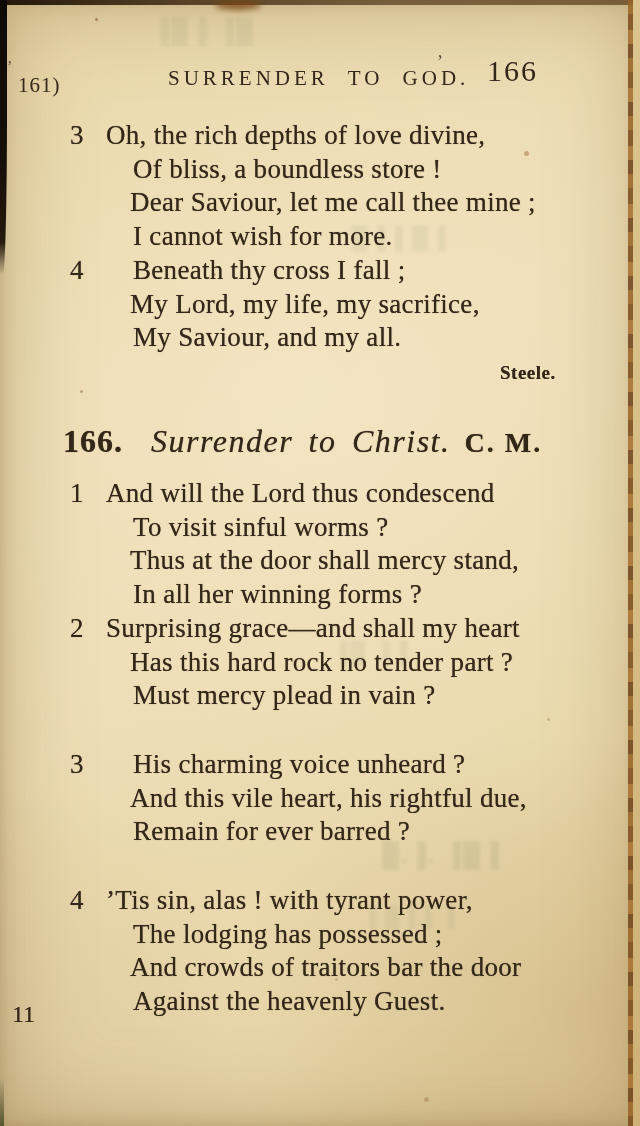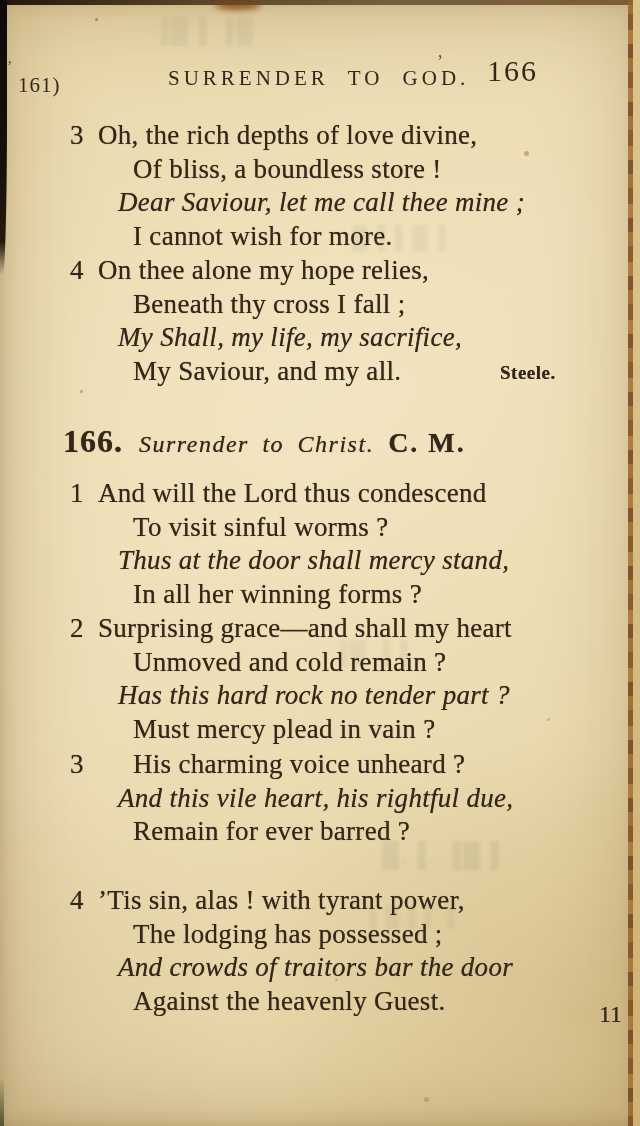--- a/index.html
+++ b/index.html
@@ -50,41 +50,41 @@
   
   .hdr-left{position:absolute;top:73px;left:18px;font-size:21px;letter-spacing:1px;}
   .hdr-mark-l{position:absolute;top:58px;left:7px;font-size:16px;opacity:.7;}
   .hdr-center{position:absolute;top:66px;left:168px;font-size:21px;letter-spacing:4px;word-spacing:10px;}
   .hdr-mark-r{position:absolute;top:52px;left:437px;font-size:18px;opacity:.8;}
   .hdr-right{position:absolute;top:54px;left:487px;font-size:30px;letter-spacing:2px;}
   
   .stanza{position:absolute;left:70px;width:520px;font-size:27px;line-height:33.6px;
     letter-spacing:.3px;text-shadow:0 0 .7px rgba(55,40,22,.7);}
   .num{position:absolute;left:0;top:0;}
-  .ln1{margin-left:28px;}
+  .ln1{margin-left:36px;}
   .ln2{margin-left:63px;}
-  .ln3{margin-left:48px;font-style:italic;}
+  .ln3{margin-left:60px;}
   .ln4{margin-left:63px;}
   .s-a3{top:119px;}
   .s-a4{top:254px;}
   .s-b1{top:477px;}
   .s-b2{top:612px;}
   .s-b3{top:748px;}
   .s-b4{top:884px;}
   .attribution{position:absolute;top:362px;left:500px;font-size:19px;font-weight:bold;
     letter-spacing:.5px;text-shadow:0 0 .6px rgba(55,40,22,.8);}
   
   .hymn-heading{position:absolute;top:423px;left:63px;white-space:nowrap;
     text-shadow:0 0 .8px rgba(55,40,22,.75);}
   .hymn-number{font-size:32px;font-weight:bold;letter-spacing:1px;}
-  .hymn-title{font-size:24px;font-style:italic;letter-spacing:1.5px;word-spacing:6px;margin-left:12px;}
+  .hymn-title{font-size:32px;font-style:italic;letter-spacing:1.5px;word-spacing:6px;margin-left:24px;}
   .hymn-meter{font-size:28px;font-weight:bold;letter-spacing:2px;margin-left:10px;}
   
-  .footer-sig{position:absolute;top:1001px;left:0;width:622px;text-align:right;
-    font-size:24px;text-shadow:0 0 .6px rgba(55,40,22,.7);}
+  .footer-sig{position:absolute;top:1001px;left:0;width:622px;text-align:left;
+    font-size:24px;text-shadow:0 0 .6px rgba(55,40,22,.7);padding-left:12px;}
 </style>
 </head>
 <body>
 
 <div class="page">
 
   <div class="top-edge"></div>
   <div class="top-stain"></div>
   <div class="left-binding"></div>
   <div class="left-bottom-sliver"></div>
@@ -107,23 +107,22 @@
   <div class="stanza s-a3">
     <span class="num">3</span>
     <div class="ln1">Oh, the rich depths of love divine,</div>
     <div class="ln2">Of bliss, a boundless store !</div>
     <div class="ln3">Dear Saviour, let me call thee mine ;</div>
     <div class="ln4">I cannot wish for more.</div>
   </div>
 
   <div class="stanza s-a4">
     <span class="num">4</span>
-    <div class="ln1">On thee alone my hope relies,</div>
     <div class="ln2">Beneath thy cross I fall ;</div>
-    <div class="ln3">My Shall, my life, my sacrifice,</div>
+    <div class="ln3">My Lord, my life, my sacrifice,</div>
     <div class="ln4">My Saviour, and my all.</div>
   </div>
 
   <div class="attribution">Steele.</div>
 
   <div class="hymn-heading">
     <span class="hymn-number">166.</span>
     <span class="hymn-title">Surrender to Christ.</span>
     <span class="hymn-meter">C. M.</span>
   </div>
@@ -132,21 +131,20 @@
     <span class="num">1</span>
     <div class="ln1">And will the Lord thus condescend</div>
     <div class="ln2">To visit sinful worms ?</div>
     <div class="ln3">Thus at the door shall mercy stand,</div>
     <div class="ln4">In all her winning forms ?</div>
   </div>
 
   <div class="stanza s-b2">
     <span class="num">2</span>
     <div class="ln1">Surprising grace—and shall my heart</div>
-    <div class="ln2">Unmoved and cold remain ?</div>
     <div class="ln3">Has this hard rock no tender part ?</div>
     <div class="ln4">Must mercy plead in vain ?</div>
   </div>
 
   <div class="stanza s-b3">
     <span class="num">3</span>
     <div class="ln2">His charming voice unheard ?</div>
     <div class="ln3">And this vile heart, his rightful due,</div>
     <div class="ln4">Remain for ever barred ?</div>
   </div>

